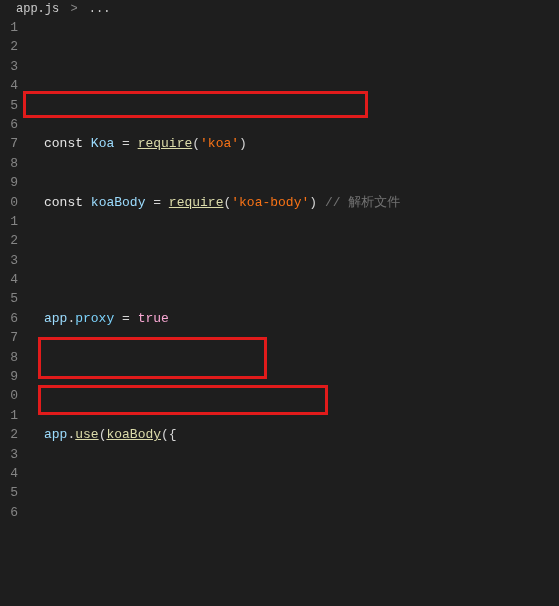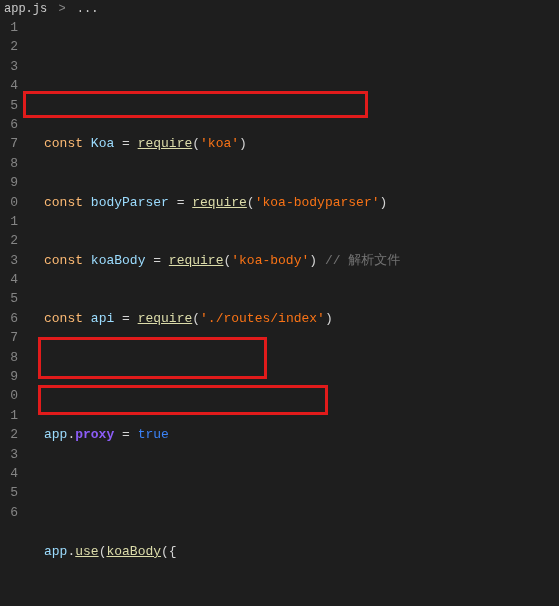--- a/index.html
+++ b/index.html
@@ -10,20 +10,21 @@
     color: #d4d4d4;
     width: 559px;
     height: 606px;
     overflow: hidden;
   }
   .breadcrumb {
     padding: 2px 4px;
     color: #cccccc;
     font-size: 12px;
     background: #1e1e1e;
+    margin-left: 12px;
   }
   .breadcrumb .sep { color: #888; margin: 0 4px; }
   .editor {
     display: flex;
     height: calc(100% - 20px);
   }
   .gutter {
     width: 28px;
     text-align: right;
     color: #858585;
@@ -34,27 +35,27 @@
   }
   .gutter div { height: 19.4px; }
   .code {
     flex: 1;
     line-height: 19.4px;
     white-space: pre;
     position: relative;
   }
   .line { height: 19.4px; position: relative; }
   .indent1 { padding-left: 16px; }
-  .tok-kw { color: #fdba74; }
+  .tok-kw { color: #e5e5e5; }
   .tok-var { color: #9cdcfe; }
   .tok-fn { color: #dcdcaa; text-decoration: underline; }
   .tok-str { color: #f97316; }
   .tok-cm { color: #737373; }
-  .tok-bool { color: #3b82f6; }
-  .tok-prop { color: #8b5cf6; font-weight: bold; }
+  .tok-bool { color: #f9a8d4; }
+  .tok-prop { color: #7dd3fc; }
   .hl-box {
     position: absolute;
     border: 3px solid #e11b1b;
     pointer-events: none;
   }
 </style>
 </head>
 <body>
 
 <div class="breadcrumb">
@@ -92,23 +93,21 @@
     <div>5</div>
     <div>6</div>
   </div>
 
   <div class="code">
     <div class="hl-box" style="top: 73px; left: -5px; width: 345px; height: 27px;"></div>
     <div class="hl-box" style="top: 319px; left: 10px; width: 229px; height: 42px;"></div>
     <div class="hl-box" style="top: 367px; left: 10px; width: 290px; height: 30px;"></div>
 
     <div class="line indent1"><span class="tok-kw">const</span> <span class="tok-var">Koa</span><span> = </span><span class="tok-fn">require</span><span>(</span><span class="tok-str">'koa'</span><span>)</span></div>
-    <div class="line indent1"><span class="tok-kw">const</span> <span class="tok-var">bodyParser</span><span> = </span><span class="tok-fn">require</span><span>(</span><span class="tok-str">'koa-bodyparser'</span><span>)</span></div>
     <div class="line indent1"><span class="tok-kw">const</span> <span class="tok-var">koaBody</span><span> = </span><span class="tok-fn">require</span><span>(</span><span class="tok-str">'koa-body'</span><span>) </span><span class="tok-cm">// 解析文件</span></div>
-    <div class="line indent1"><span class="tok-kw">const</span> <span class="tok-var">api</span><span> = </span><span class="tok-fn">require</span><span>(</span><span class="tok-str">'./routes/index'</span><span>)</span></div>
     <div class="line"></div>
     <div class="line indent1"><span class="tok-var">app</span><span>.</span><span class="tok-prop">proxy</span><span> = </span><span class="tok-bool">true</span></div>
     <div class="line"></div>
     <div class="line indent1"><span class="tok-var">app</span><span>.</span><span class="tok-fn">use</span><span>(</span><span class="tok-fn">koaBody</span><span>({</span></div>
     
     
     
     
     
     

